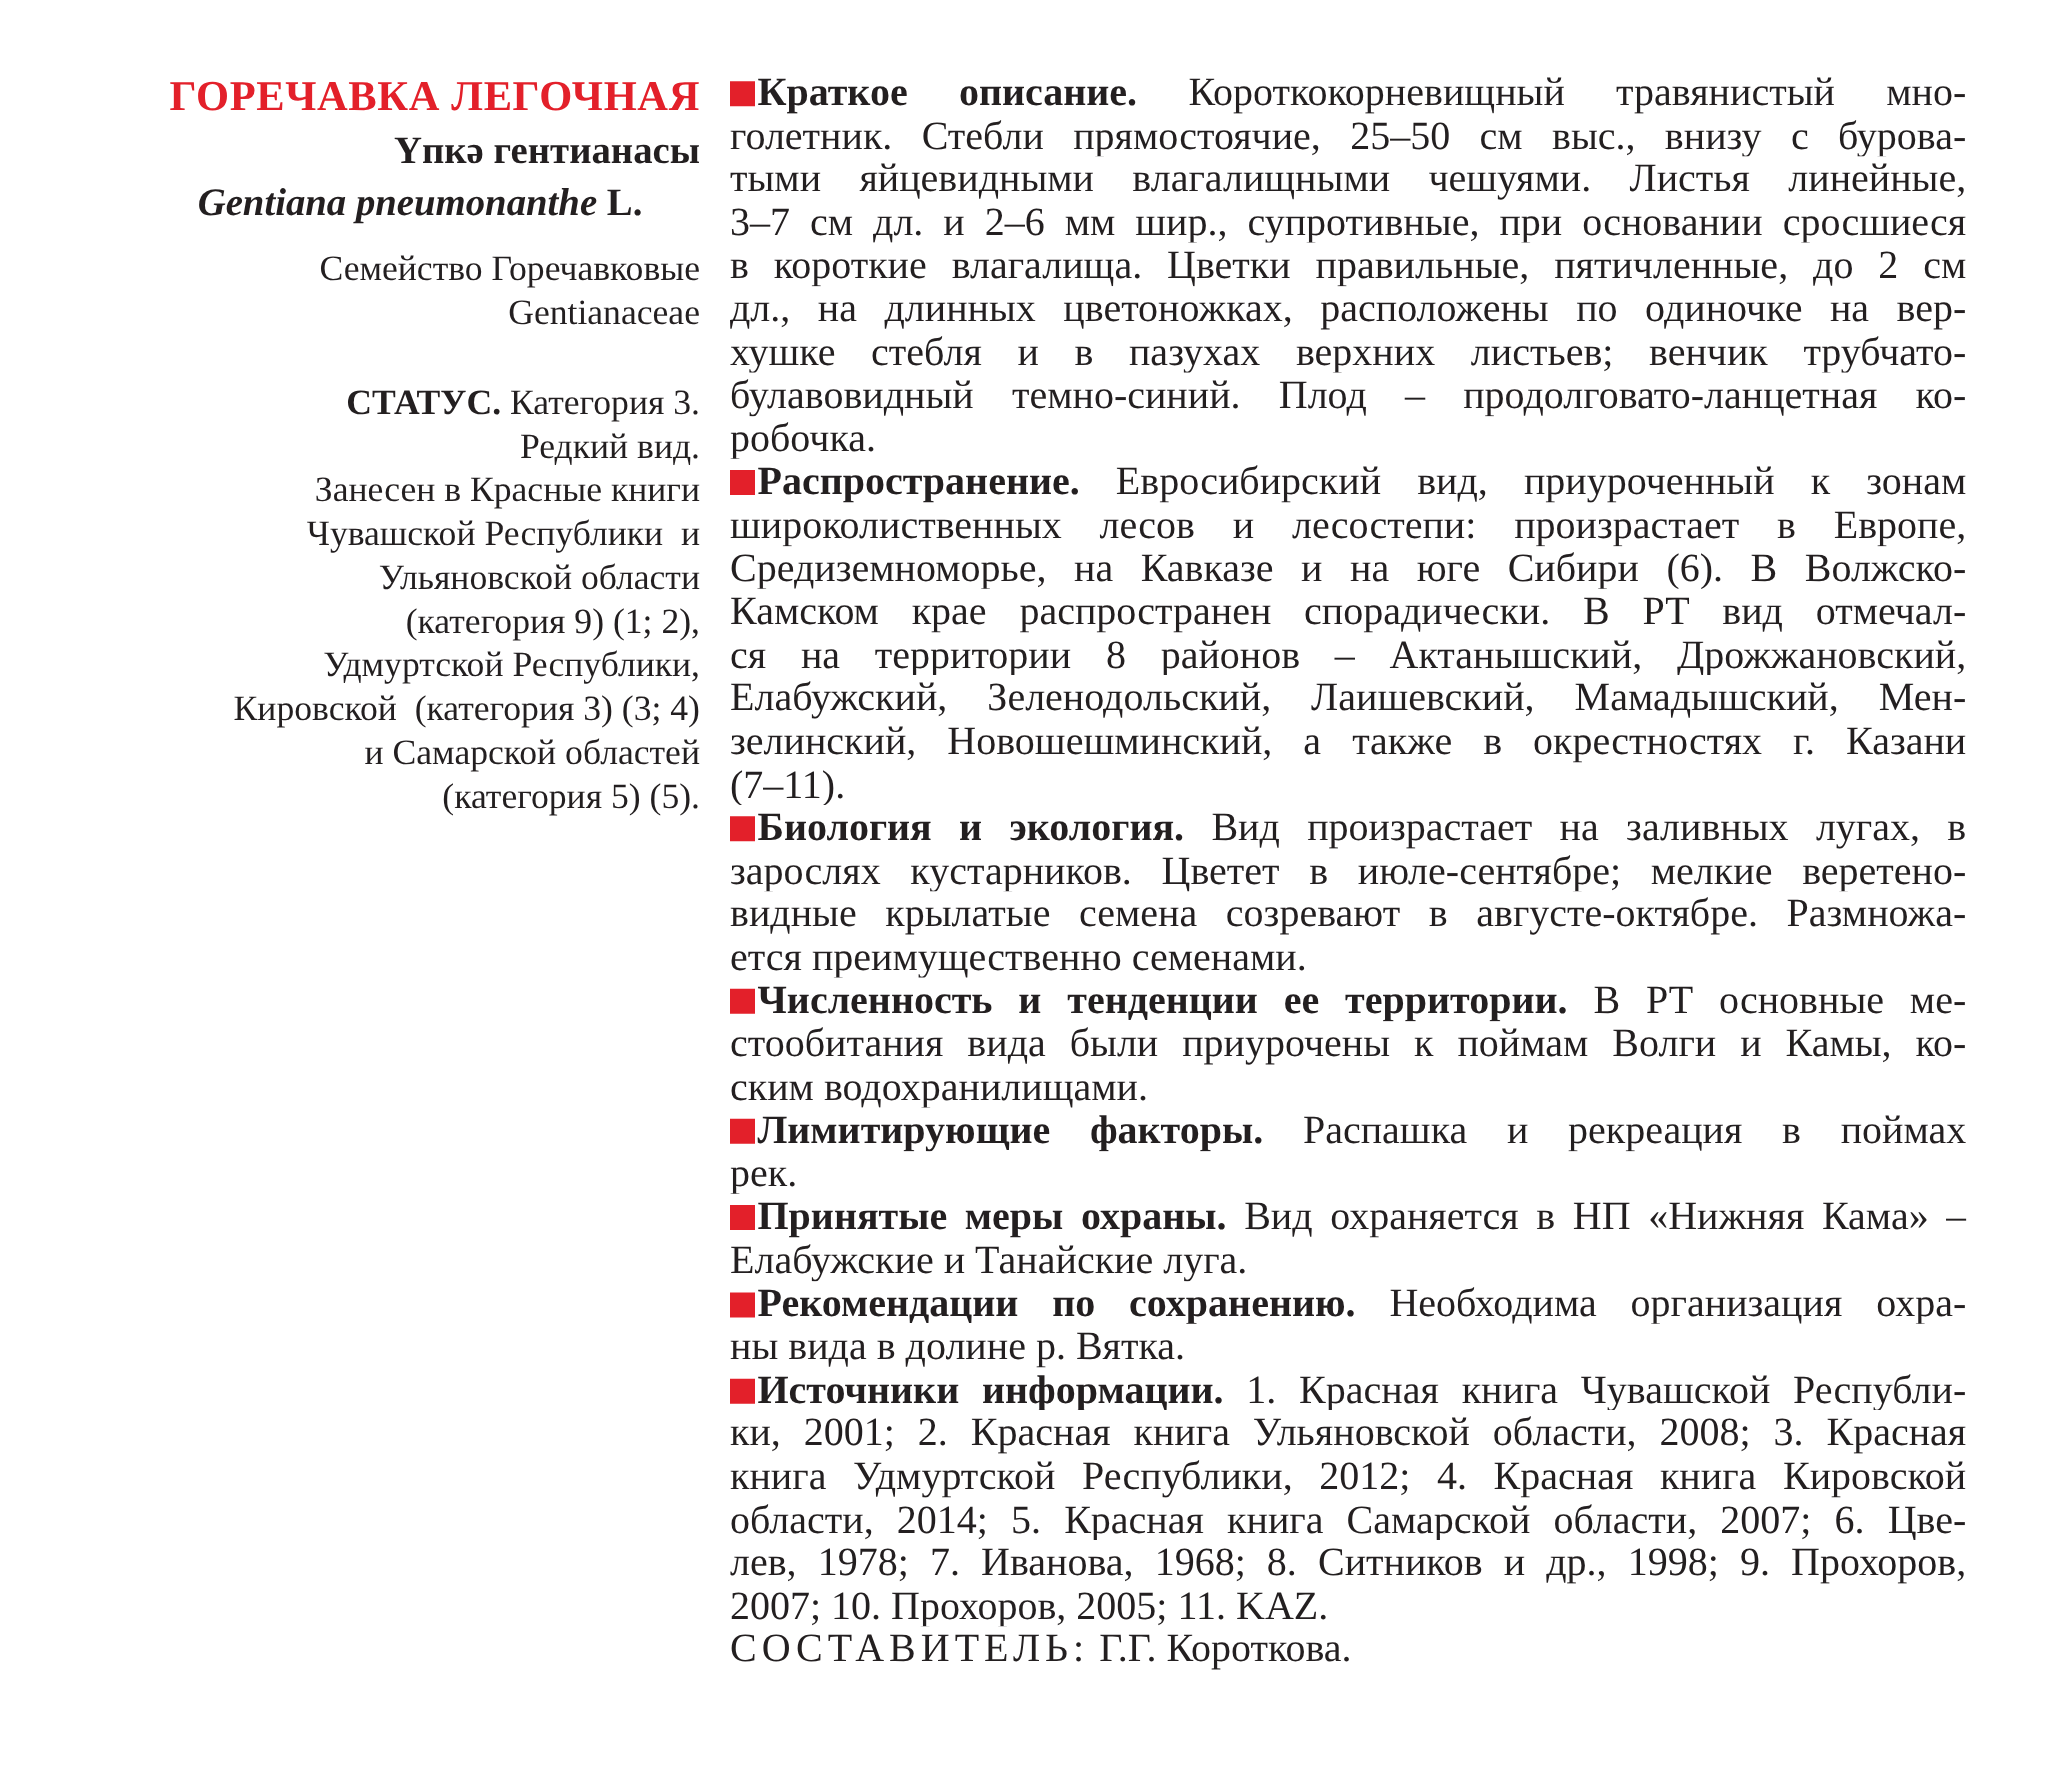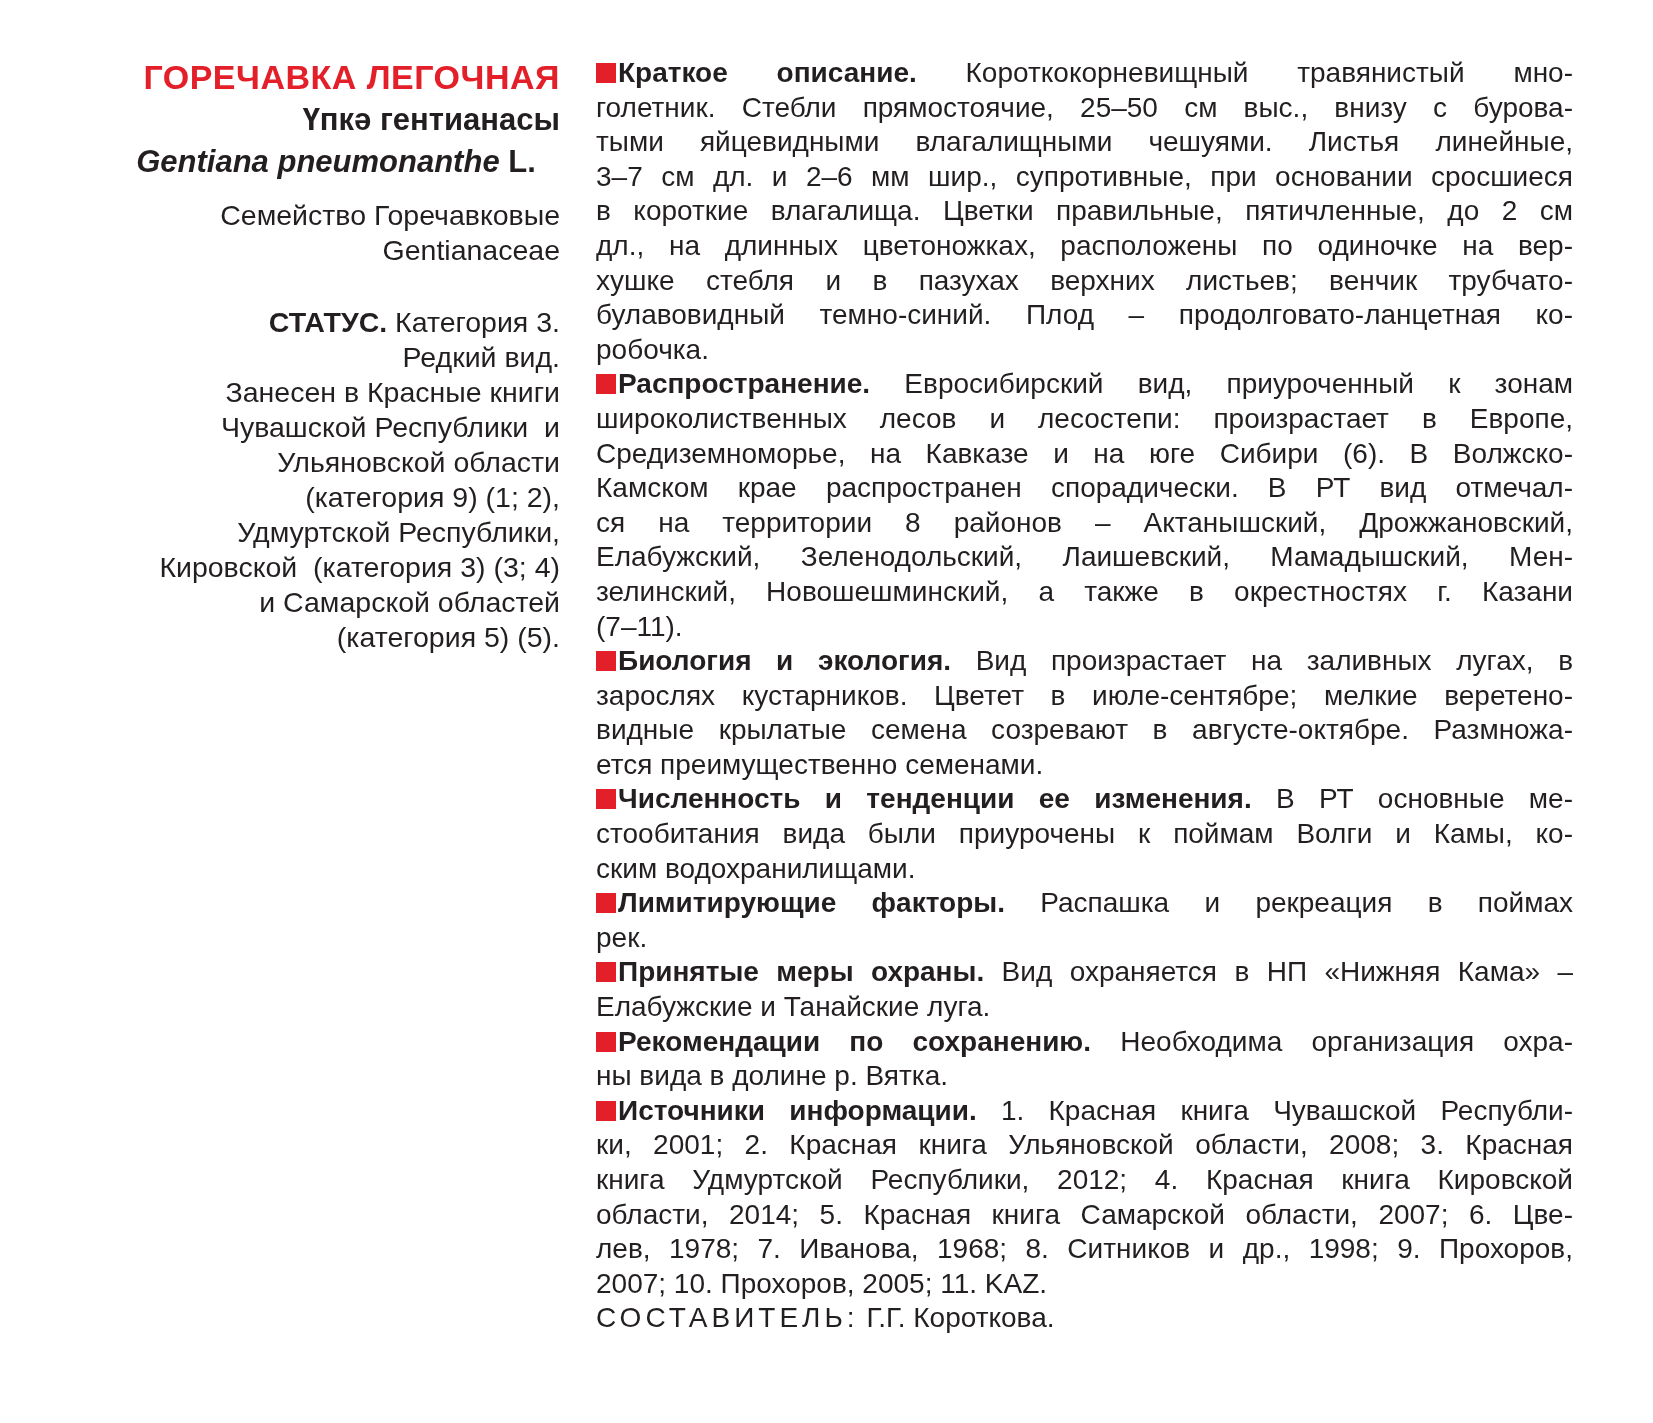--- a/index.html
+++ b/index.html
@@ -11,22 +11,22 @@
   body{
     width:1653px;height:1423px;overflow:hidden;
     background:var(--bg);color:var(--ink);
     font-family:"Liberation Sans", sans-serif;
     -webkit-font-smoothing:antialiased;
   }
   .page{
     box-sizing:border-box;
     display:flex;
     padding:56px 80px 0 112px;
-    gap:36px;
-    width:100%;height:100%;
+    gap:24px;
+    width:100%;height:100%;font-family:Liberation Serif, serif;
   }
   
   .left-col{
     flex:none;width:448px;
     text-align:right;
   }
   .title{
     color:var(--red);
     font-weight:bold;
     font-size:34px;line-height:43px;
@@ -45,21 +45,21 @@
   .family-block{margin-top:15px;}
   .left-col .line{
     font-size:28.5px;line-height:35px;
     white-space:pre-wrap;
   }
   .status-block{margin-top:37px;}
   .status-block b{font-weight:bold;}
   
   .right-col{flex:1;min-width:0;}
   .right-col .line{
-    font-size:28px;line-height:34.6px;
+    font-size:32px;line-height:34.6px;
     text-align:left;
     overflow:hidden;
   }
   .right-col .line.jl{
     text-align:justify;
     text-align-last:justify;
   }
   .right-col b{font-weight:bold;}
   .bullet{
     display:inline-block;
@@ -117,21 +117,21 @@
         <div class="line jl">Средиземноморье, на Кавказе и на юге Сибири (6). В Волжско-</div>
         <div class="line jl">Камском крае распространен спорадически. В РТ вид отмечал-</div>
         <div class="line jl">ся на территории 8 районов – Актанышский, Дрожжановский,</div>
         <div class="line jl">Елабужский, Зеленодольский, Лаишевский, Мамадышский, Мен-</div>
         <div class="line jl">зелинский, Новошешминский, а также в окрестностях г. Казани</div>
         <div class="line">(7–11).</div>
         <div class="line jl"><span class="bullet"></span><b>Биология и экология.</b> Вид произрастает на заливных лугах, в</div>
         <div class="line jl">зарослях кустарников. Цветет в июле-сентябре; мелкие веретено-</div>
         <div class="line jl">видные крылатые семена созревают в августе-октябре. Размножа-</div>
         <div class="line">ется преимущественно семенами.</div>
-        <div class="line jl"><span class="bullet"></span><b>Численность и тенденции ее изменения.</b> В РТ основные ме-</div>
+        <div class="line jl"><span class="bullet"></span><b>Численность и тенденции ее территории.</b> В РТ основные ме-</div>
         <div class="line jl">стообитания вида были приурочены к поймам Волги и Камы, ко-</div>
         <div class="line">ским водохранилищами.</div>
         <div class="line jl"><span class="bullet"></span><b>Лимитирующие факторы.</b> Распашка и рекреация в поймах</div>
         <div class="line">рек.</div>
         <div class="line jl"><span class="bullet"></span><b>Принятые меры охраны.</b> Вид охраняется в НП «Нижняя Кама» –</div>
         <div class="line">Елабужские и Танайские луга.</div>
         <div class="line jl"><span class="bullet"></span><b>Рекомендации по сохранению.</b> Необходима организация охра-</div>
         <div class="line">ны вида в долине р. Вятка.</div>
         <div class="line jl"><span class="bullet"></span><b>Источники информации.</b> 1. Красная книга Чувашской Республи-</div>
         <div class="line jl">ки, 2001; 2. Красная книга Ульяновской области, 2008; 3. Красная</div>

